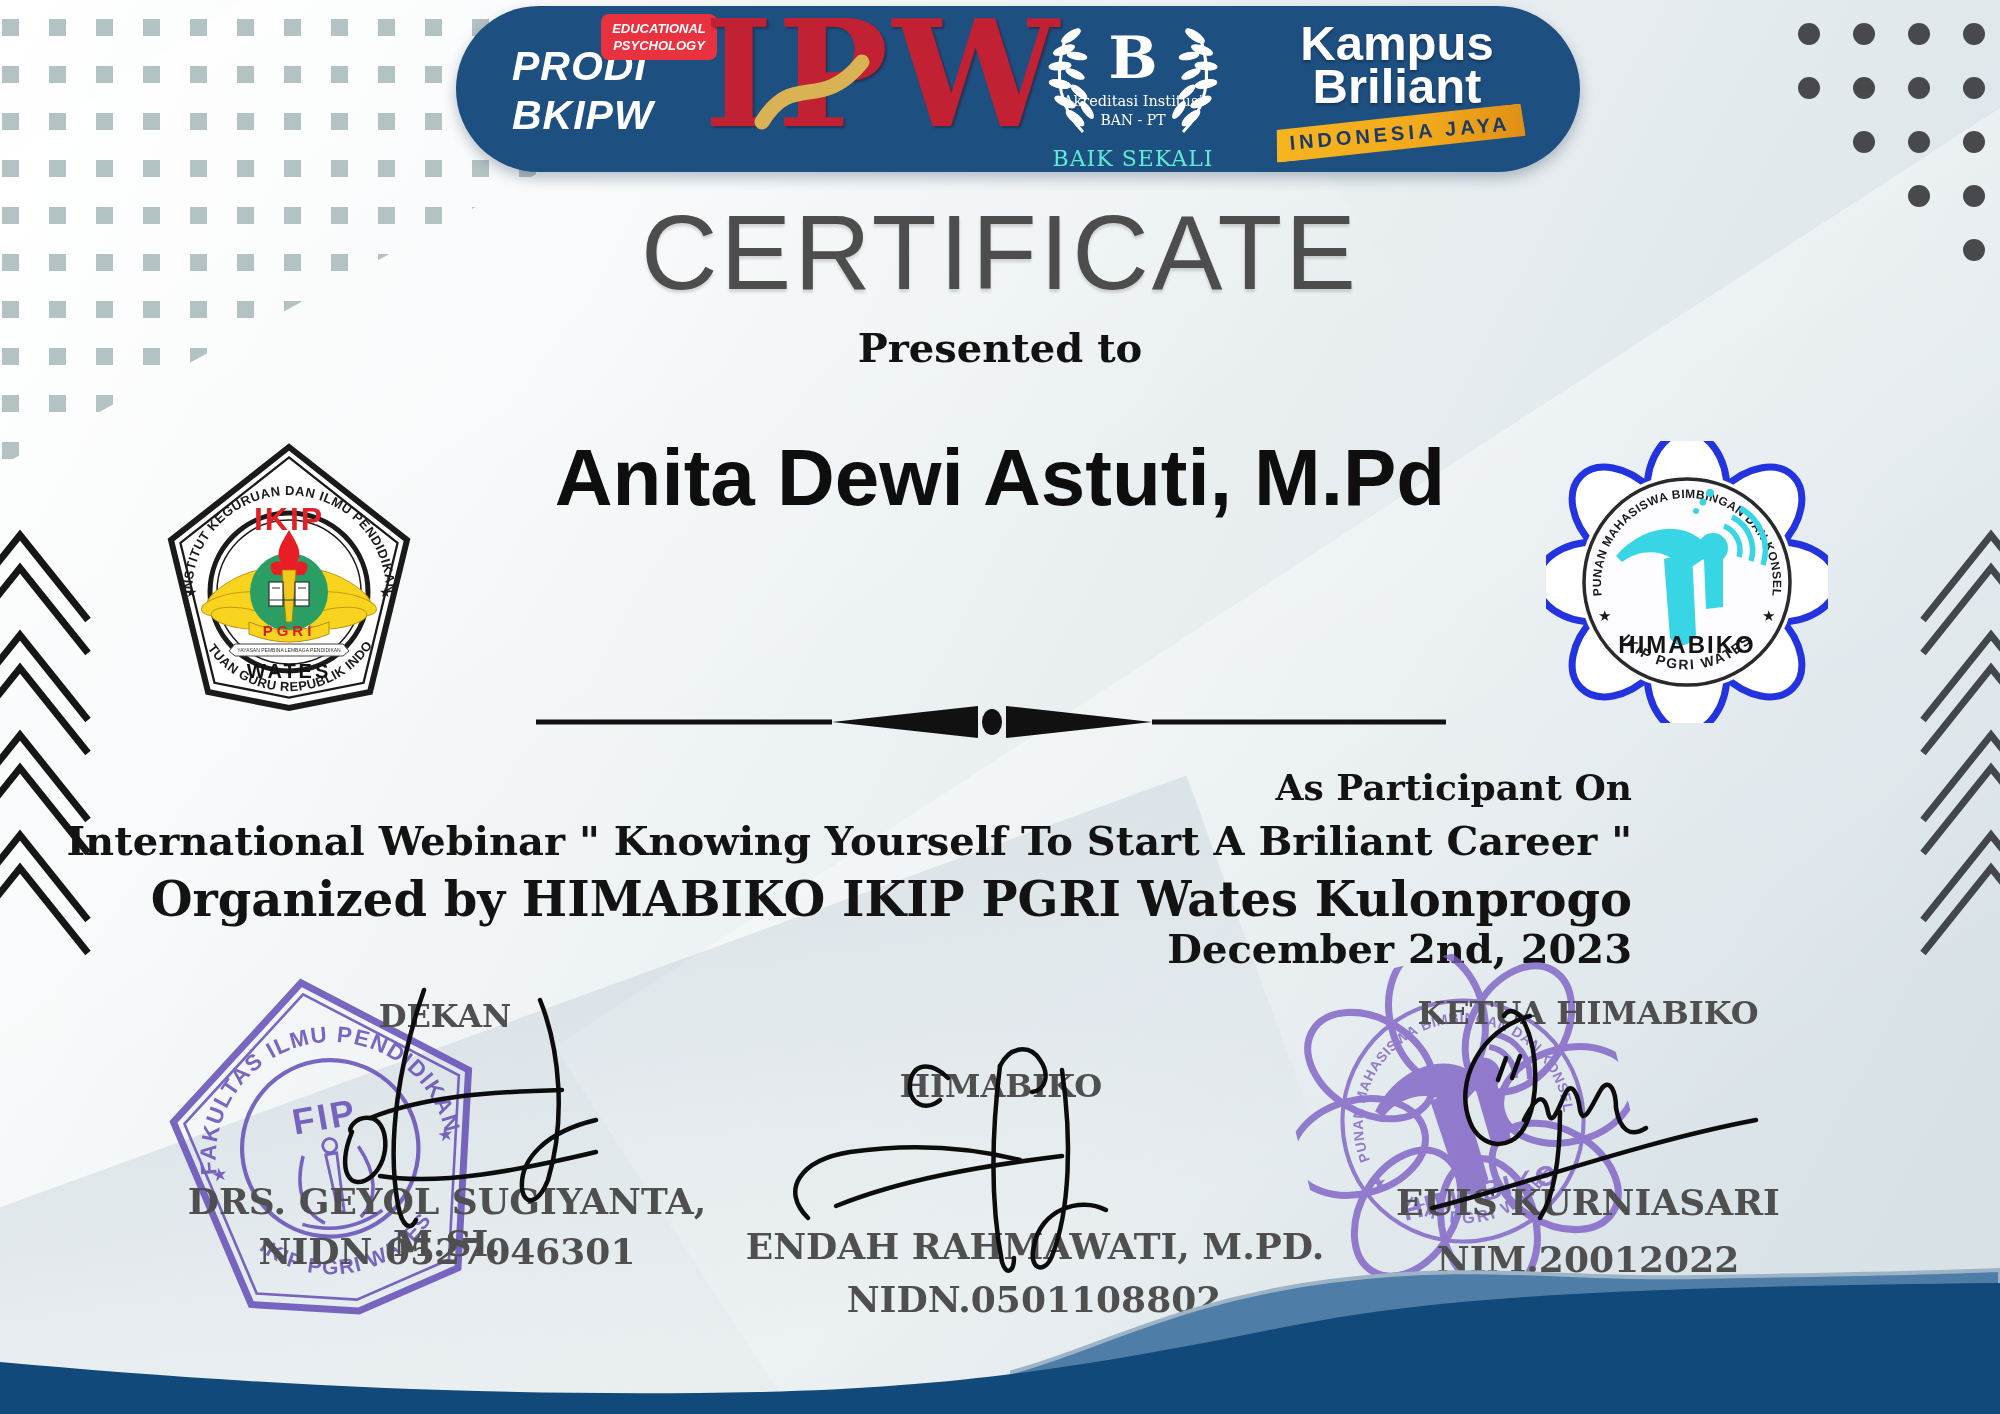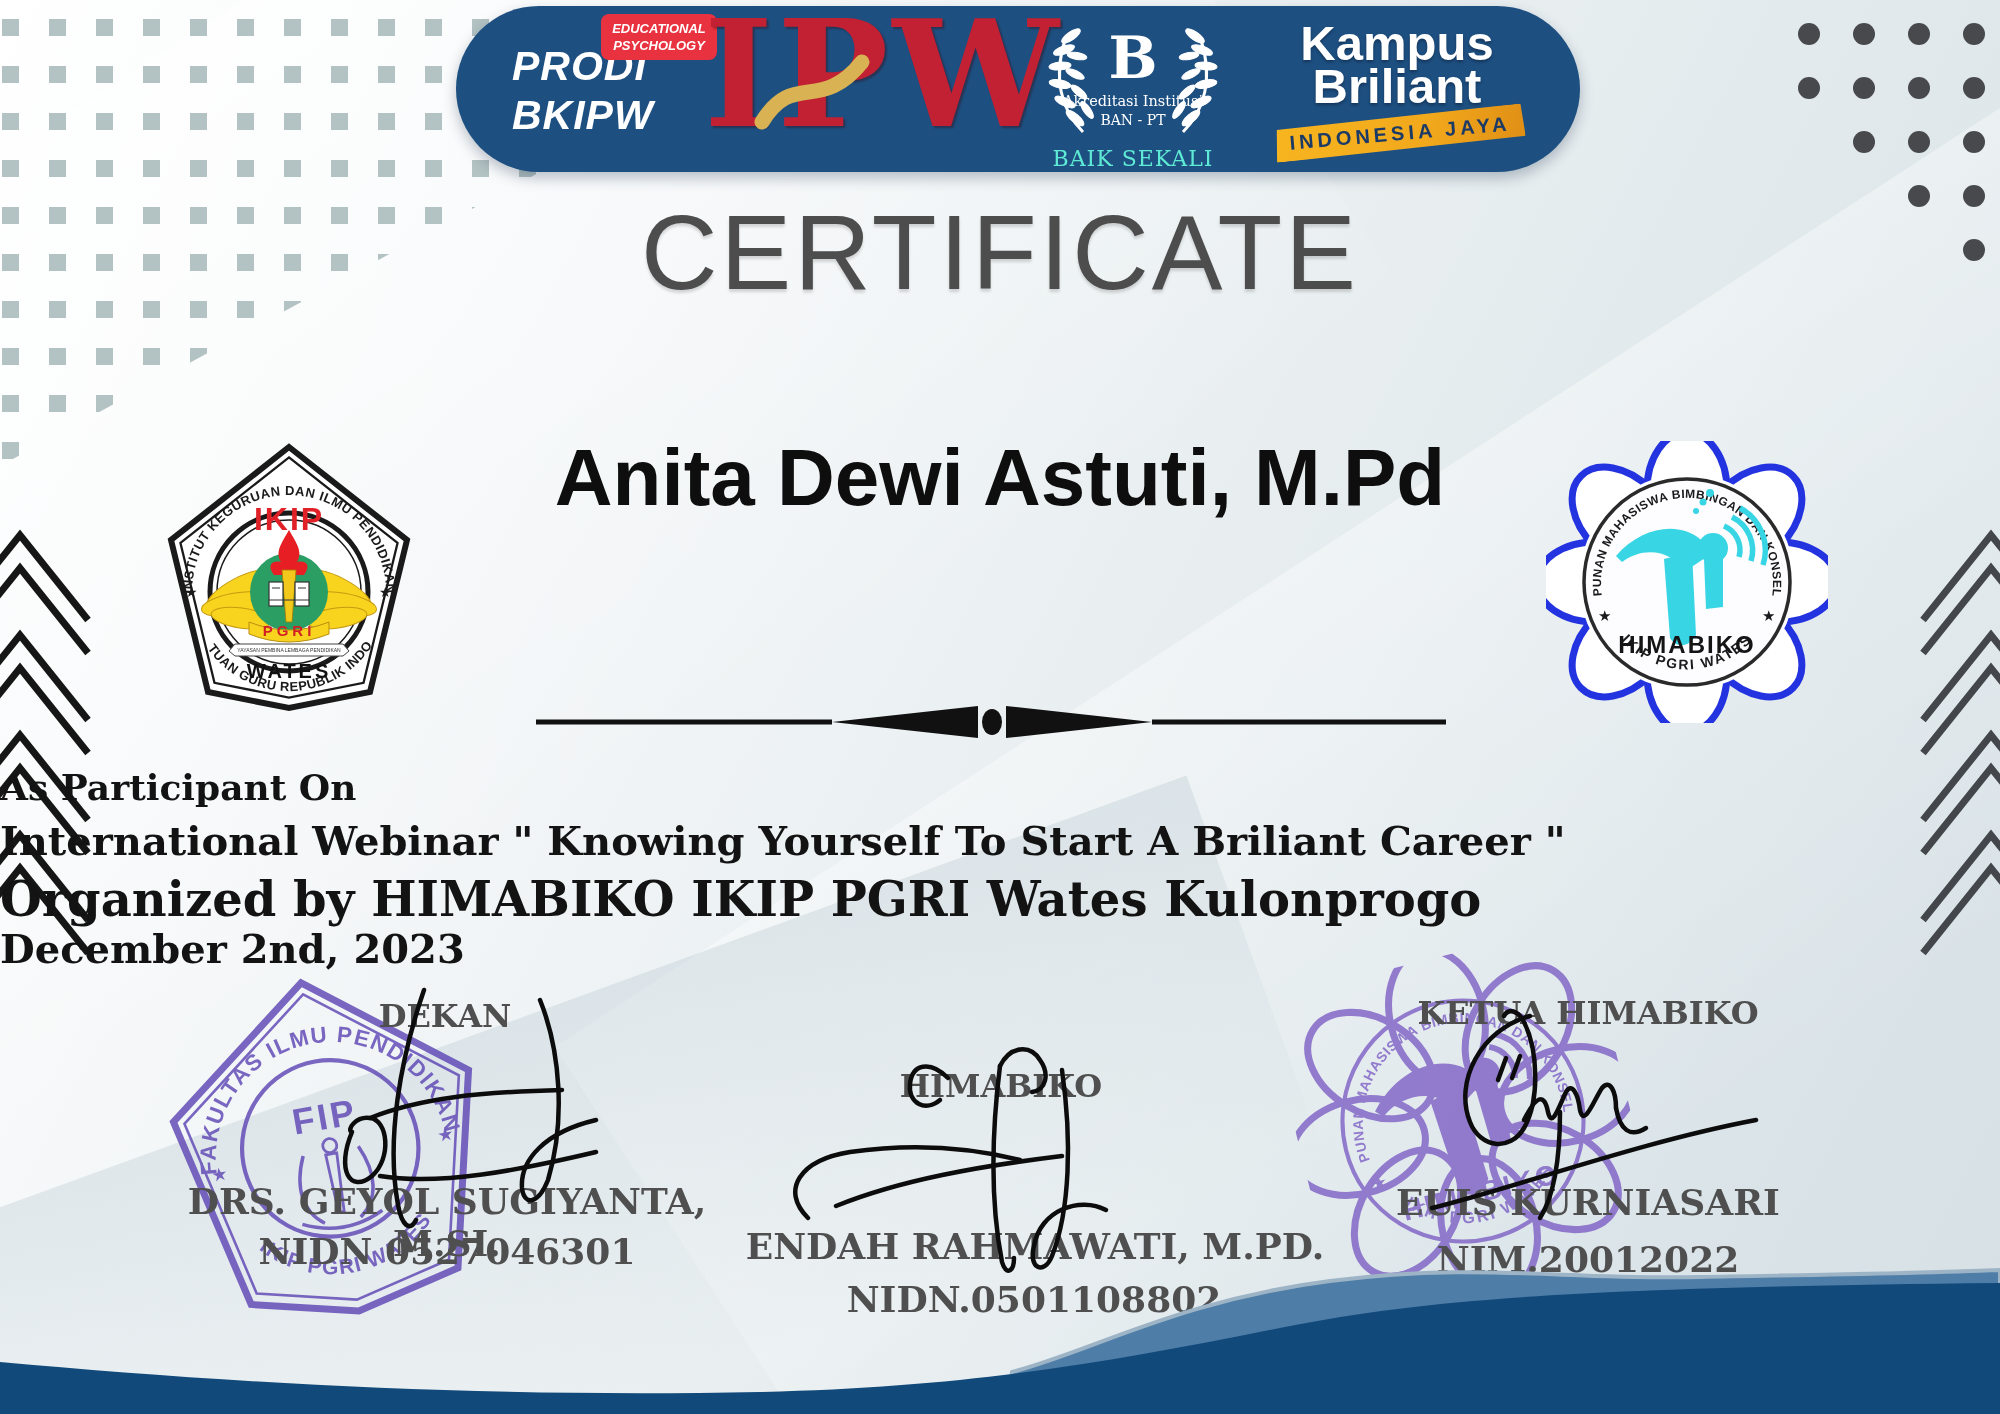--- a/index.html
+++ b/index.html
@@ -39,21 +39,21 @@
     background:linear-gradient(100deg,#f7b51f 0%,#f2a91c 60%,#e08f15 100%);
     clip-path:polygon(1% 14%,99% 0%,100% 86%,0% 100%);
     color:#1c3a66;font-weight:bold;font-size:20px;letter-spacing:4px;text-align:center;line-height:38px;}
   .title{position:absolute;left:0;top:192px;width:2000px;text-align:center;color:#4d4d4d;
     font-weight:normal;font-size:106px;letter-spacing:3px;z-index:4;text-shadow:0 3px 3px rgba(0,0,0,.15);}
   .presented{position:absolute;left:0;top:324px;width:2000px;text-align:center;color:#121212;
     font-family:"DejaVu Serif",serif;font-weight:bold;font-size:40px;z-index:4;}
   .recipient{position:absolute;left:0;top:432px;width:2000px;text-align:center;color:#0e0e0e;
     font-weight:bold;font-size:80px;z-index:4;}
   .divider{position:absolute;left:530px;top:700px;z-index:4;}
-  .bodyline{position:absolute;left:0;width:1632px;text-align:left;color:#131313;z-index:4;
+  .bodyline{position:absolute;left:0;width:1632px;text-align:right;color:#131313;z-index:4;
     font-family:"DejaVu Serif",serif;font-weight:bold;}
   .b0{top:766px;font-size:36px;}
   .b1{top:817px;font-size:40px;}
   .b2{top:871px;font-size:48px;}
   .b3{top:925px;font-size:40px;}
   .logo{position:absolute;z-index:3;}
   .sig-label{position:absolute;text-align:center;color:#4f4f4f;z-index:7;
     font-family:"DejaVu Serif",serif;font-weight:bold;}
   .stamp{position:absolute;z-index:6;}
   .sigs{position:absolute;left:0;top:0;z-index:8;}
@@ -147,20 +147,21 @@
     </div>
     <div class="baik">BAIK SEKALI</div>
     <div class="kampus">
       <div>Kampus</div>
       <div>Briliant</div>
     </div>
     <div class="ribbon">INDONESIA JAYA</div>
   </div>
 
   <div class="title">CERTIFICATE</div>
+  <div class="presented">Presented to</div>
   <div class="recipient">Anita Dewi Astuti, M.Pd</div>
 
   <svg class="divider" width="920" height="44" viewBox="0 0 920 44">
     <line x1="6" y1="22" x2="302" y2="22" stroke="#111" stroke-width="5"></line>
     <polygon points="302,22 448,6 448,38" fill="#111"></polygon>
     <ellipse cx="462" cy="22" rx="10" ry="13" fill="#111"></ellipse>
     <polygon points="476,6 476,38 622,22" fill="#111"></polygon>
     <line x1="622" y1="22" x2="916" y2="22" stroke="#111" stroke-width="5"></line>
   </svg>
 

